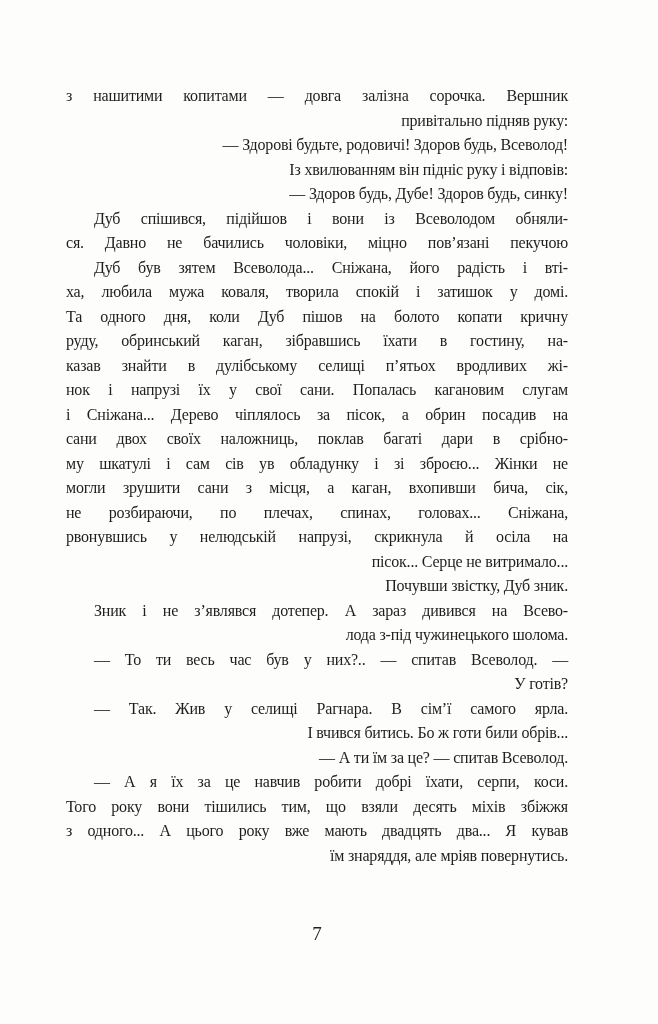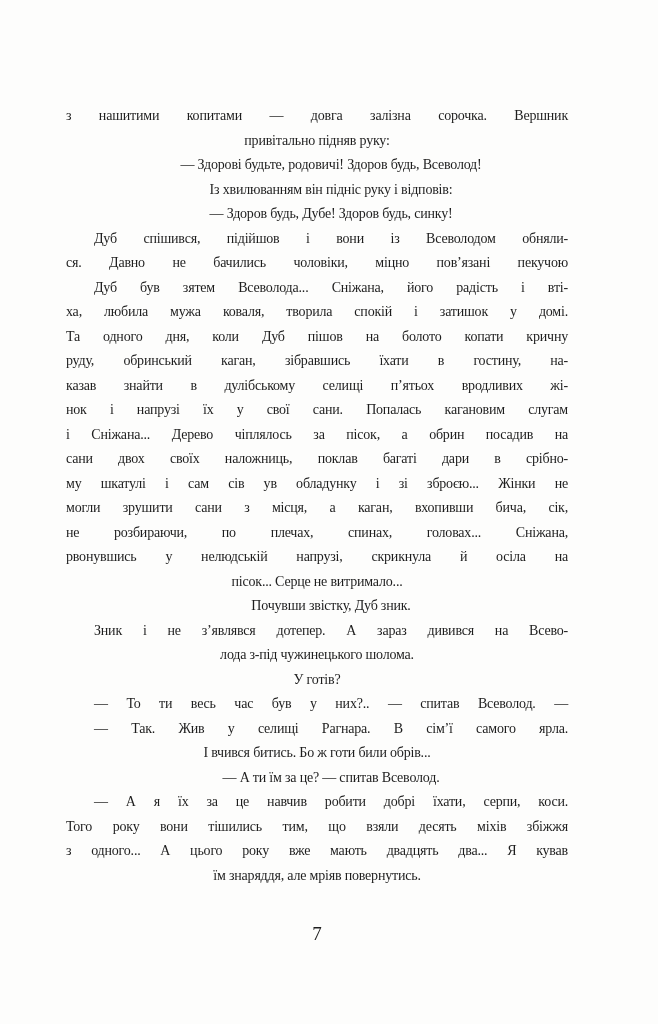--- a/index.html
+++ b/index.html
@@ -10,27 +10,26 @@
     background: #fdfdfc;
     overflow: hidden;
     font-family: "Liberation Serif", "DejaVu Serif", serif;
     color: #1e1e1e;
   }
   .text-block {
     position: absolute;
     left: 66px;
     top: 84px;
     width: 502px;
-    font-size: 14px;
+    font-size: 16px;
     line-height: 24.5px;
     letter-spacing: -0.2px;
-    margin-top: 20px;
   }
   .paragraph { margin: 0; padding: 0; }
-  .line { text-align: center; }
+  .line { text-align: right; }
   .line.just {
     text-align: justify;
     text-align-last: justify;
   }
   .line.indent { text-indent: 28px; }
   .page-number {
     position: absolute;
     top: 922px;
     left: 66px;
     width: 502px;
@@ -77,22 +76,22 @@
         <div class="line">пісок... Серце не витримало...</div>
       </div>
       <div class="paragraph">
         <div class="line indent">Почувши звістку, Дуб зник.</div>
       </div>
       <div class="paragraph">
         <div class="line just indent">Зник і не з’являвся дотепер. А зараз дивився на Всево-</div>
         <div class="line">лода з-під чужинецького шолома.</div>
       </div>
       <div class="paragraph">
+        <div class="line just indent">— То ти весь час був у них?.. — спитав Всеволод. —</div>
         <div class="line">У готів?</div>
-        <div class="line just indent">— То ти весь час був у них?.. — спитав Всеволод. —</div>
       </div>
       <div class="paragraph">
         <div class="line just indent">— Так. Жив у селищі Рагнара. В сім’ї самого ярла.</div>
         <div class="line">І вчився битись. Бо ж готи били обрів...</div>
       </div>
       <div class="paragraph">
         <div class="line indent">— А ти їм за це? — спитав Всеволод.</div>
       </div>
       <div class="paragraph">
         <div class="line just indent">— А я їх за це навчив робити добрі їхати, серпи, коси.</div>

